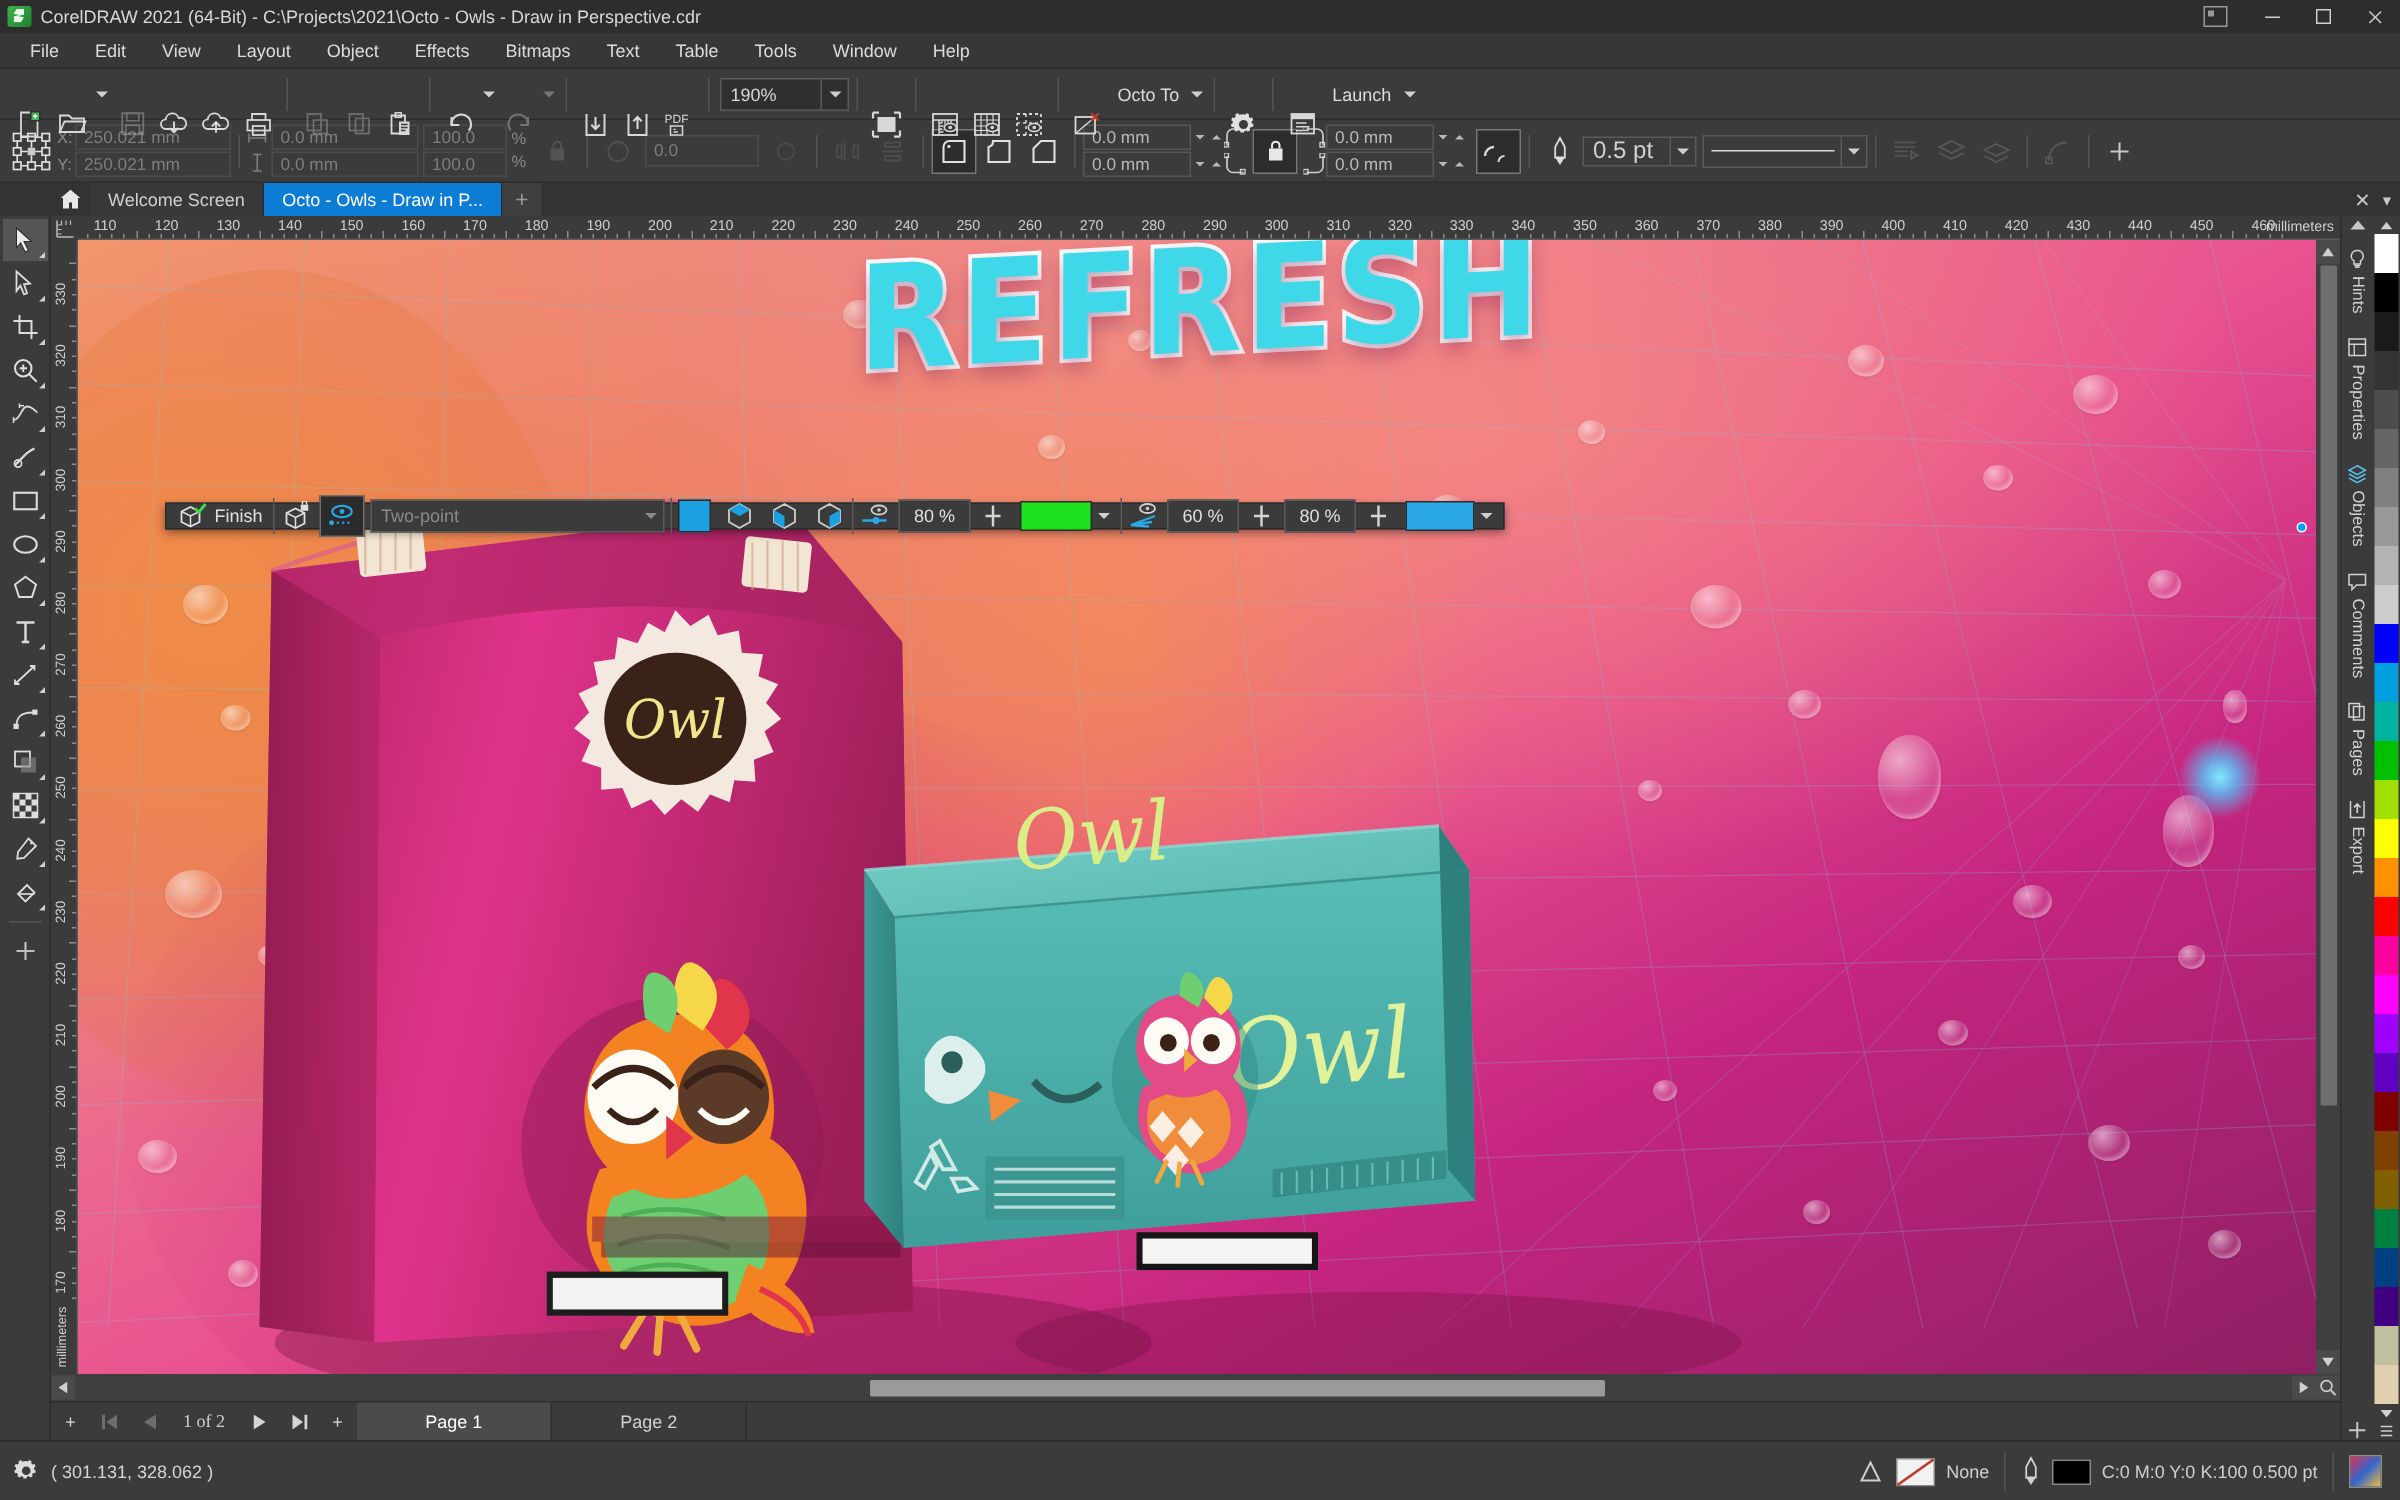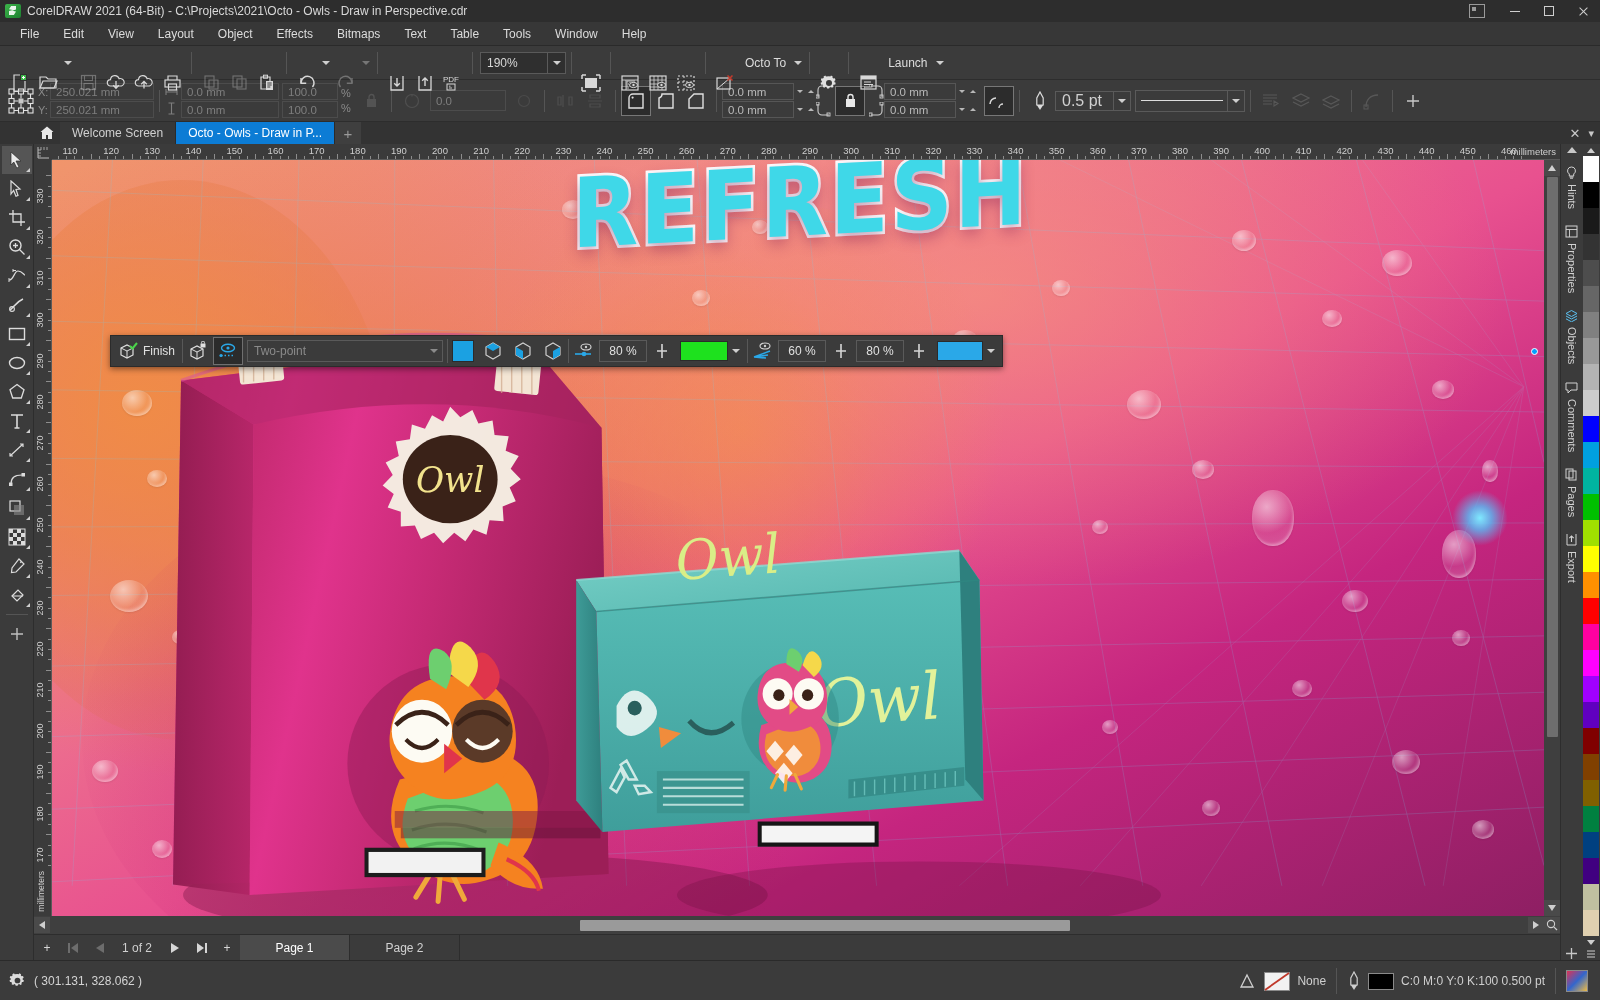--- a/index.html
+++ b/index.html
@@ -192,21 +192,21 @@
     -webkit-text-stroke: 5px #ffffff;
     paint-order: stroke fill;
     text-shadow: 0 6px 14px rgba(120,20,80,.45);
     transform: skewY(-3deg) scaleY(1.12);
   }
 
   .overlay-svg { position: absolute; inset: 0; width: 100%; height: 100%; }
 
   
   .persp {
-    position: absolute; left: 58px; top: 175px; height: 32px;
+    position: absolute; left: 58px; top: 175px; height: 18px;
     background: #3b3b3b; border: 1px solid #2b2b2b; display: flex; align-items: center;
     box-shadow: 0 2px 6px rgba(0,0,0,.45); z-index: 40;
   }
   .persp .pb { height: 32px; display: flex; align-items: center; gap: 5px; padding: 0 7px; color: #e0e0e0; font-size: 12px; }
   .persp .psep { width: 1px; height: 24px; background: #585858; }
   .persp .iconbtn { width: 30px; height: 28px; display: flex; align-items: center; justify-content: center; color: #e0e0e0; }
   .persp .iconbtn.on { background: #2b2b2b; border: 1px solid #6f6f6f; }
   .persp .combo {
     width: 196px; height: 22px; background: #3b3b3b; border: 1px solid #5a5a5a; position: relative;
     display: flex; align-items: center; padding-left: 6px; font-size: 12px; color: #8a8a8a; margin: 0 4px;
@@ -231,22 +231,22 @@
   .hscroll { flex: 1 1 auto; height: 16px; background: #3f3f3f; position: relative; }
   .hscroll .thumb { position: absolute; height: 11px; top: 3px; background: #9a9a9a; border-radius: 1px; }
 
   
   .pagenav {
     height: 26px; background: #3b3b3b; display: flex; align-items: center; flex: 0 0 26px;
     border-top: 1px solid #2d2d2d;
   }
   .pagenav .nbtn { width: 26px; height: 24px; display:flex;align-items:center;justify-content:center;color:#d6d6d6;font-size:12px;}
   .pagenav .nbtn.dim { color: #6d6d6d; }
-  .pagenav .ofnum { font-size: 12px; color: #d0d0d0; padding: 0 10px; white-space: nowrap; }
-  .ptab { width: 110px; height: 26px; display: flex; align-items: center; justify-content: center;
+  .pagenav .ofnum { font-size: 12px; color: #d0d0d0; padding: 0 10px; white-space: nowrap; font-family: Liberation Serif, serif; }
+  .ptab { width: 130px; height: 26px; display: flex; align-items: center; justify-content: center;
     font-size: 12px; color: #d2d2d2; border-right: 1px solid #2d2d2d; }
   .ptab.sel { background: #4b4b4b; color: #fff; }
 
   
   .rdock { width: 22px; background: #3b3b3b; display: flex; flex-direction: column; align-items: center;
            flex: 0 0 22px; border-left: 1px solid #2d2d2d; }
   .rtab { writing-mode: vertical-rl; font-size: 11px; color: #d2d2d2; padding: 8px 0; display: flex;
           align-items: center; justify-content: center; }
   .rtab .ri { margin-bottom: 5px; writing-mode: horizontal-tb; }
   .rdock-top { height: 14px; display:flex;align-items:center;justify-content:center;color:#c8c8c8;}

